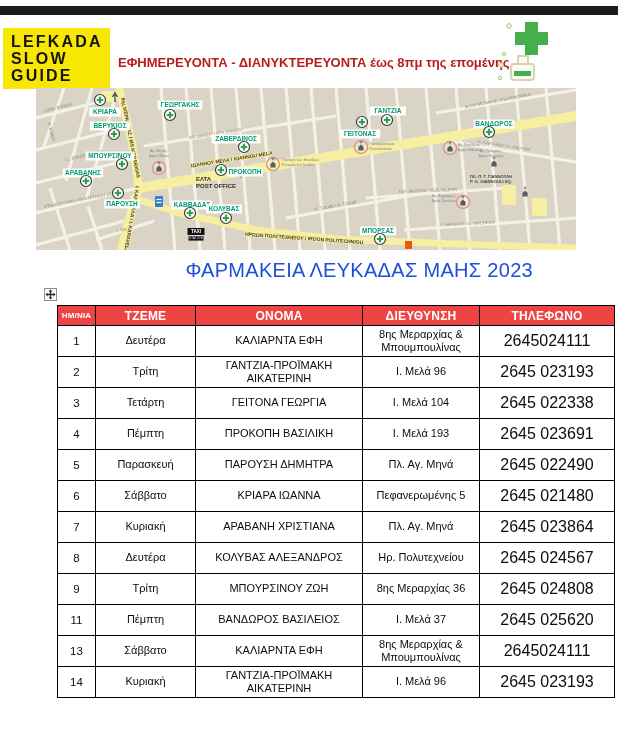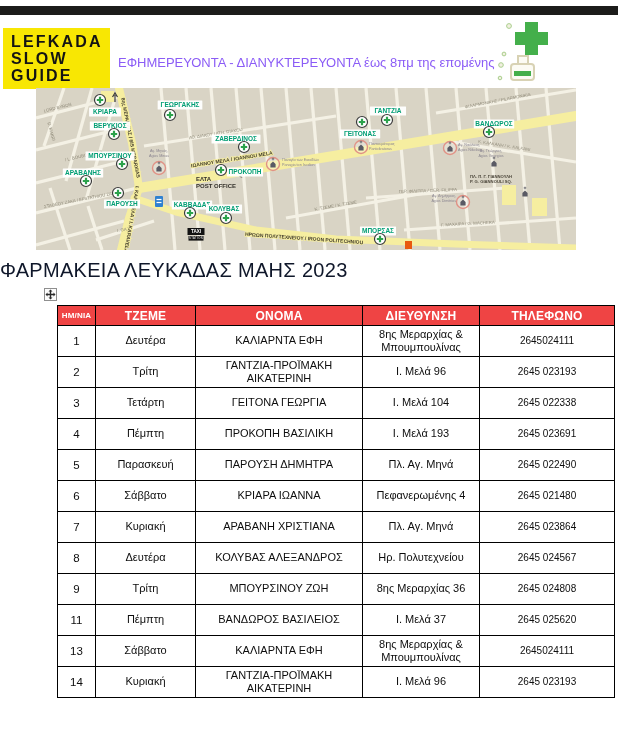--- a/index.html
+++ b/index.html
@@ -2,36 +2,36 @@
 <html><head>
 <meta charset="utf-8">
 <style>
   html,body{margin:0;padding:0;background:#fff;}
   #page{position:relative;width:618px;height:754px;background:#fff;overflow:hidden;
         font-family:"Liberation Sans",sans-serif;}
   .topbar{position:absolute;left:0;top:6px;width:618px;height:9px;background:#1c1c1a;}
   .logo{position:absolute;left:3px;top:28px;width:107px;height:61px;background:#F8E703;
         color:#141414;font-weight:800;font-size:16px;line-height:17px;letter-spacing:2.2px;
         padding:5px 8px 0 8px;box-sizing:border-box;}
-  .subtitle{position:absolute;left:118px;top:55px;font-size:13px;font-weight:400;color:#8b5cf6;}
+  .subtitle{position:absolute;left:118px;top:55px;font-size:13px;font-weight:700;color:#b91c1c;}
   .phicon{position:absolute;left:497px;top:16px;}
   #map-wrap{position:absolute;left:36px;top:88px;width:540px;height:162px;}
   #map-svg{font-family:"Liberation Sans",sans-serif;}
-  .title{position:absolute;left:0;top:259px;width:533px;text-align:left;
-         font-size:20px;font-weight:400;color:#0f172a;letter-spacing:.3px;}
+  .title{position:absolute;left:0;top:259px;width:533px;text-align:right;
+         font-size:20px;font-weight:400;color:#1d4ed8;letter-spacing:.3px;}
   .handle{position:absolute;left:44px;top:288px;width:13px;height:13px;border:1px solid #8f8f8f;
           background:#fdfdfd;display:flex;align-items:center;justify-content:center;box-sizing:border-box;}
   .tablewrap{position:absolute;left:57px;top:305px;}
   table{border-collapse:collapse;table-layout:fixed;width:557px;}
   th,td{border:1.5px solid #000;text-align:center;vertical-align:middle;padding:0 2px;overflow:hidden;}
   thead th{background:#ef4444;color:#fff;height:19px;font-size:12px;font-weight:700;letter-spacing:.2px;}
   thead th.c0{font-size:8px;}
   tbody td{height:30px;font-size:11px;color:#0d0d0d;line-height:1.22;}
   tbody td.c0{font-size:11.5px;}
-  tbody td.c4{font-size:10px;}
+  tbody td.c4{font-size:16px;}
 </style>
 </head>
 <body>
 
 <div id="page">
 
   <div class="topbar"></div>
 
   <div class="logo">
     <div>LEFKADA</div>
@@ -316,21 +316,21 @@
             <td class="c0">5</td>
             <td class="c1">Παρασκευή</td>
             <td class="c2">ΠΑΡΟΥΣΗ ΔΗΜΗΤΡΑ</td>
             <td class="c3">Πλ. Αγ. Μηνά</td>
             <td class="c4">2645 022490</td>
           </tr>
           <tr>
             <td class="c0">6</td>
             <td class="c1">Σάββατο</td>
             <td class="c2">ΚΡΙΑΡΑ ΙΩΑΝΝΑ</td>
-            <td class="c3">Πεφανερωμένης 4</td>
+            <td class="c3">Πεφανερωμένης 5</td>
             <td class="c4">2645 021480</td>
           </tr>
           <tr>
             <td class="c0">7</td>
             <td class="c1">Κυριακή</td>
             <td class="c2">ΑΡΑΒΑΝΗ ΧΡΙΣΤΙΑΝΑ</td>
             <td class="c3">Πλ. Αγ. Μηνά</td>
             <td class="c4">2645 023864</td>
           </tr>
           <tr>

